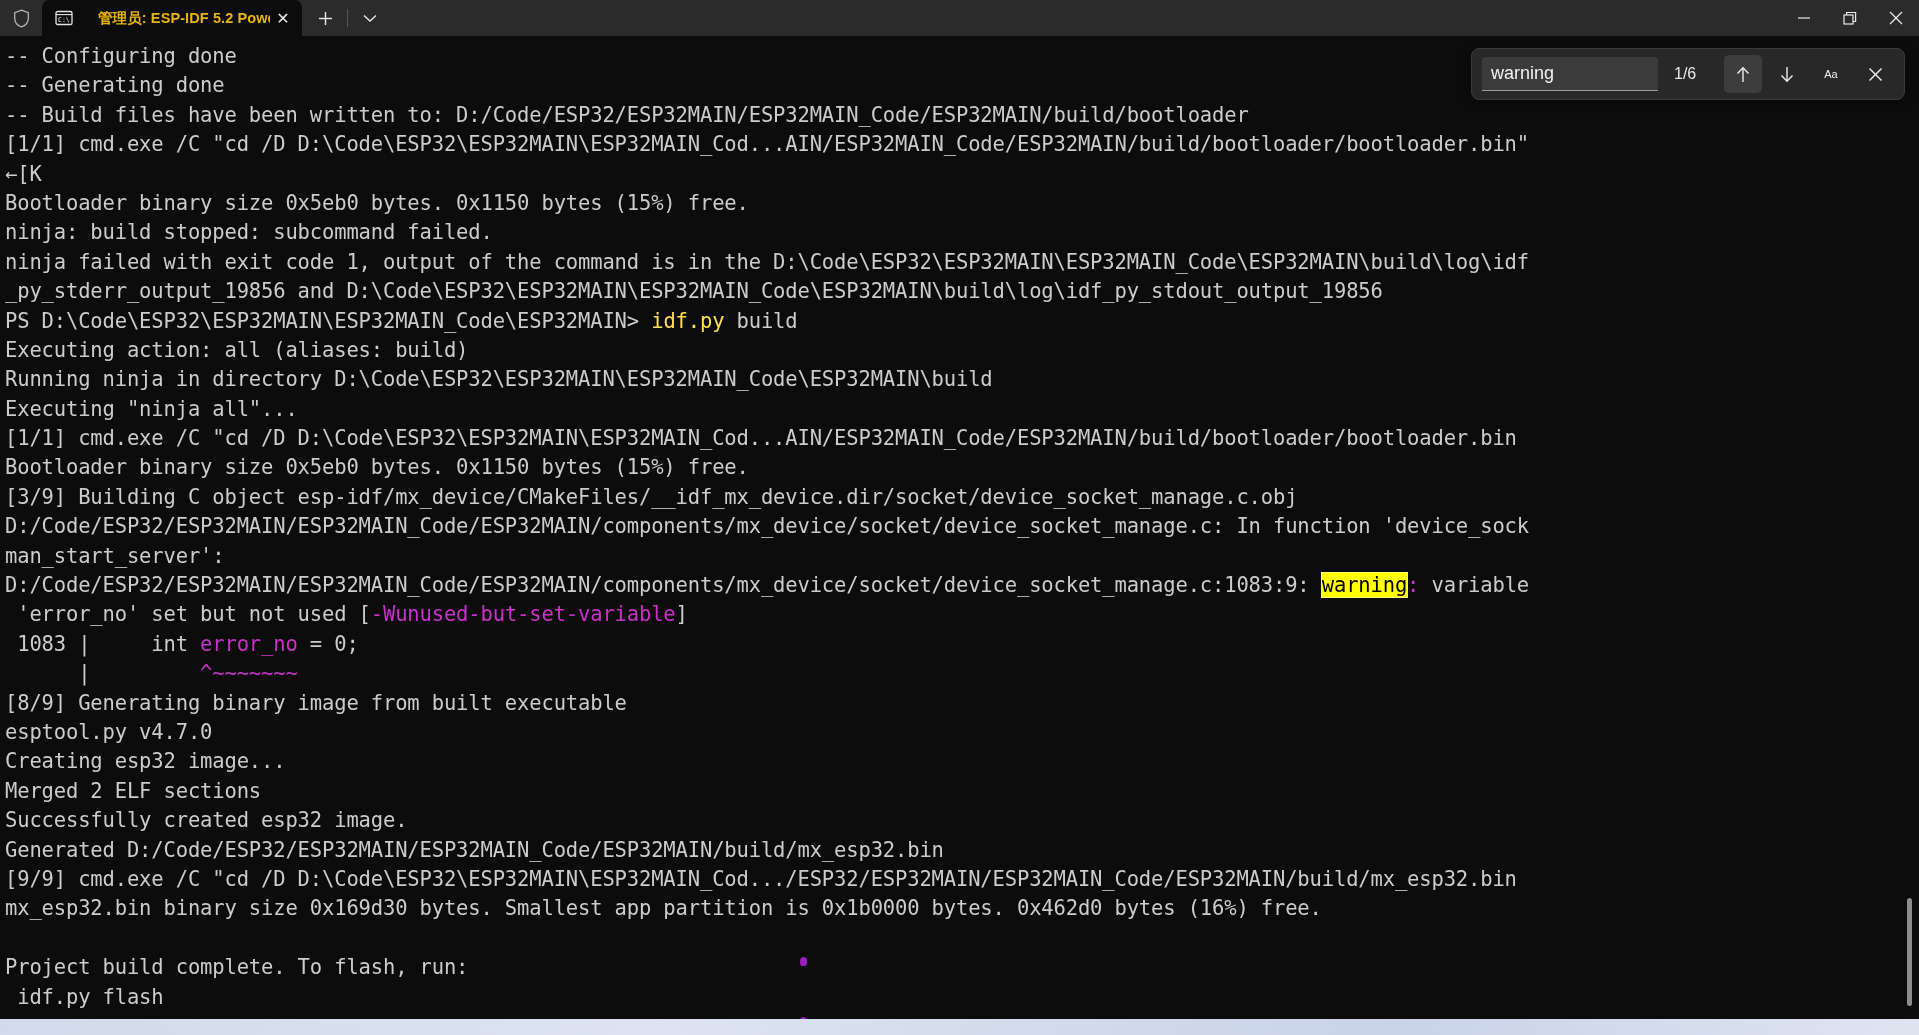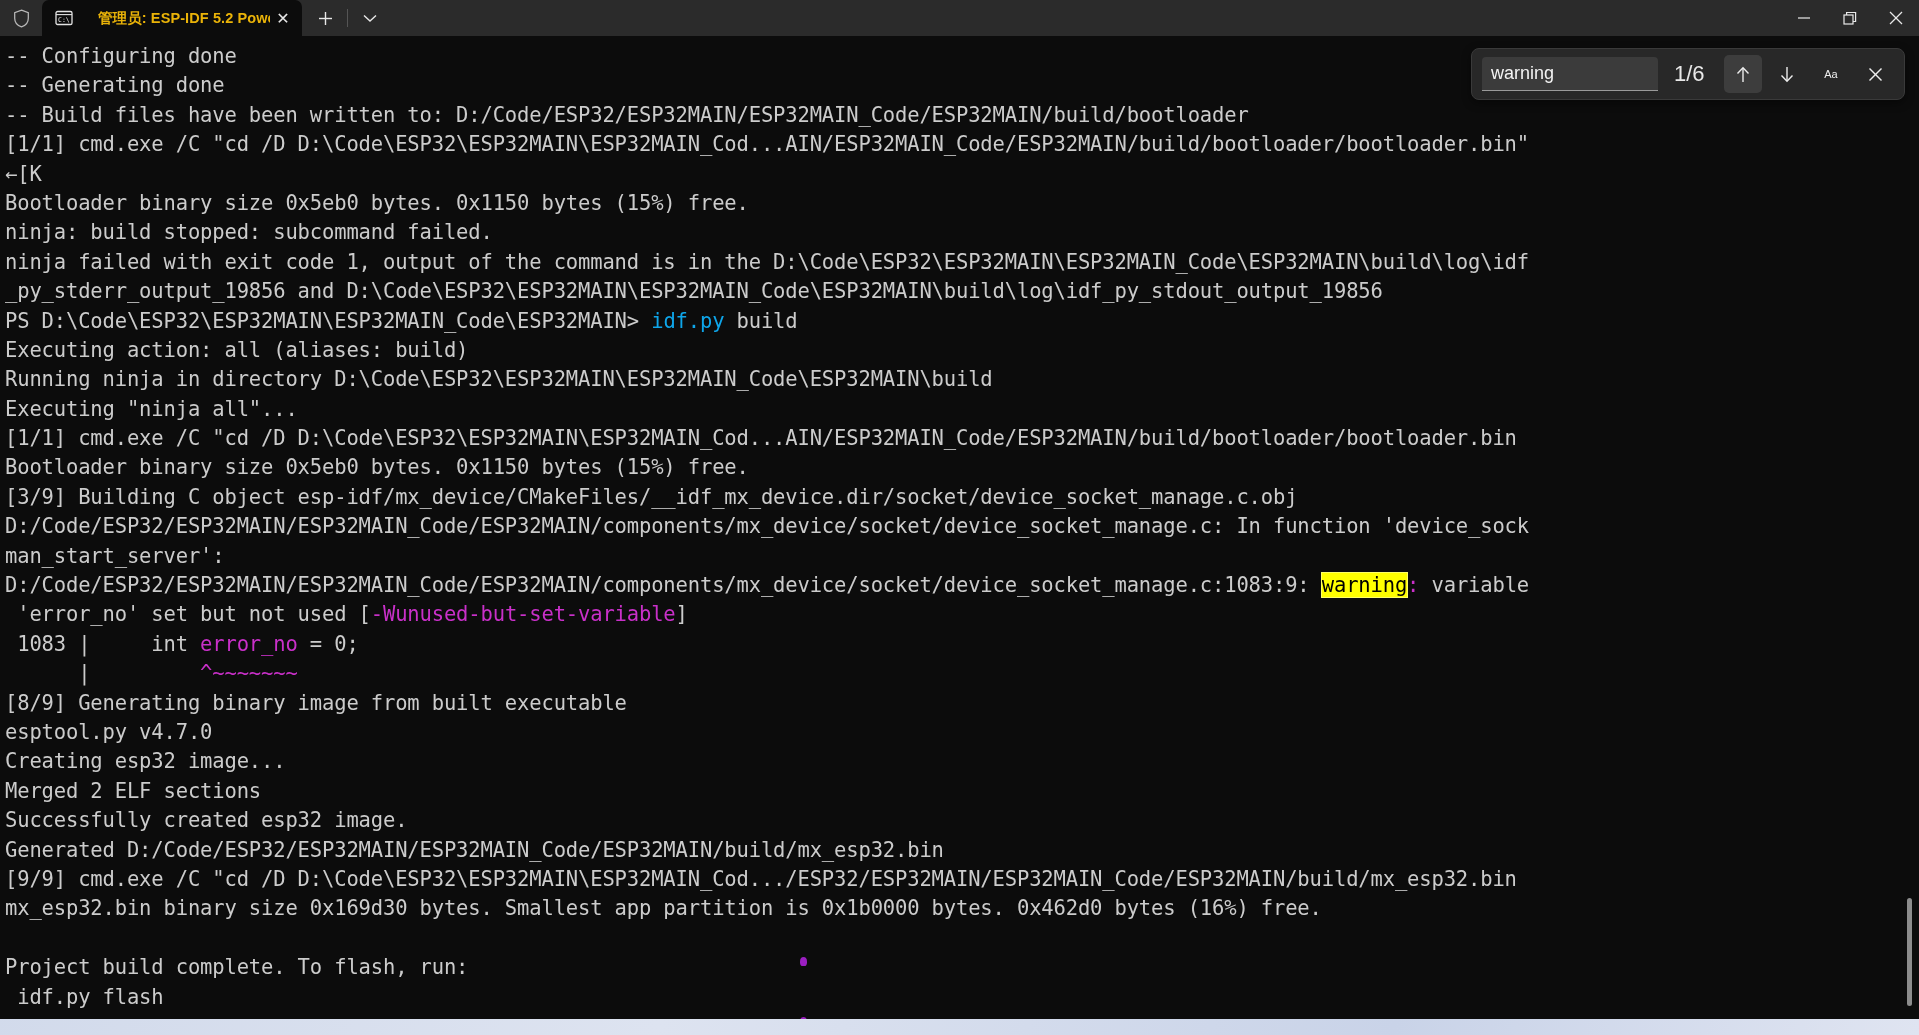--- a/index.html
+++ b/index.html
@@ -123,21 +123,21 @@
     top: 6px;
     font-family: "DejaVu Sans Mono", "Liberation Mono", monospace;
     font-size: 20.5px;
     line-height: 29.4px;
     color: #cccccc;
     white-space: pre;
     letter-spacing: -0.15px;
   }
   .line { height: 29.4px; }
 
-  .c-yellow  { color: #0ea5e9; }
+  .c-yellow  { color: #fde047; }
   .c-magenta { color: #c930c9; }
   .hl-current {
     background: #ffff00;
     color: #000000;
     outline: 1px solid #ffff66;
   }
 
   
   .dot {
     position: absolute;
@@ -185,21 +185,21 @@
     border-radius: 4px 4px 0 0;
     color: #f3f3f3;
     font-family: "Liberation Sans", sans-serif;
     font-size: 18px;
     padding: 0 9px;
     outline: none;
   }
   .search-input::placeholder { color: #9a9a9a; }
   .search-count {
     color: #e8e8e8;
-    font-size: 22px;
+    font-size: 16px;
     margin-left: 16px;
     min-width: 44px;
     white-space: nowrap;
   }
   .sbtn {
     width: 38px; height: 38px;
     margin-left: 6px;
     display: flex; align-items: center; justify-content: center;
     border-radius: 5px;
     color: #ededed;

